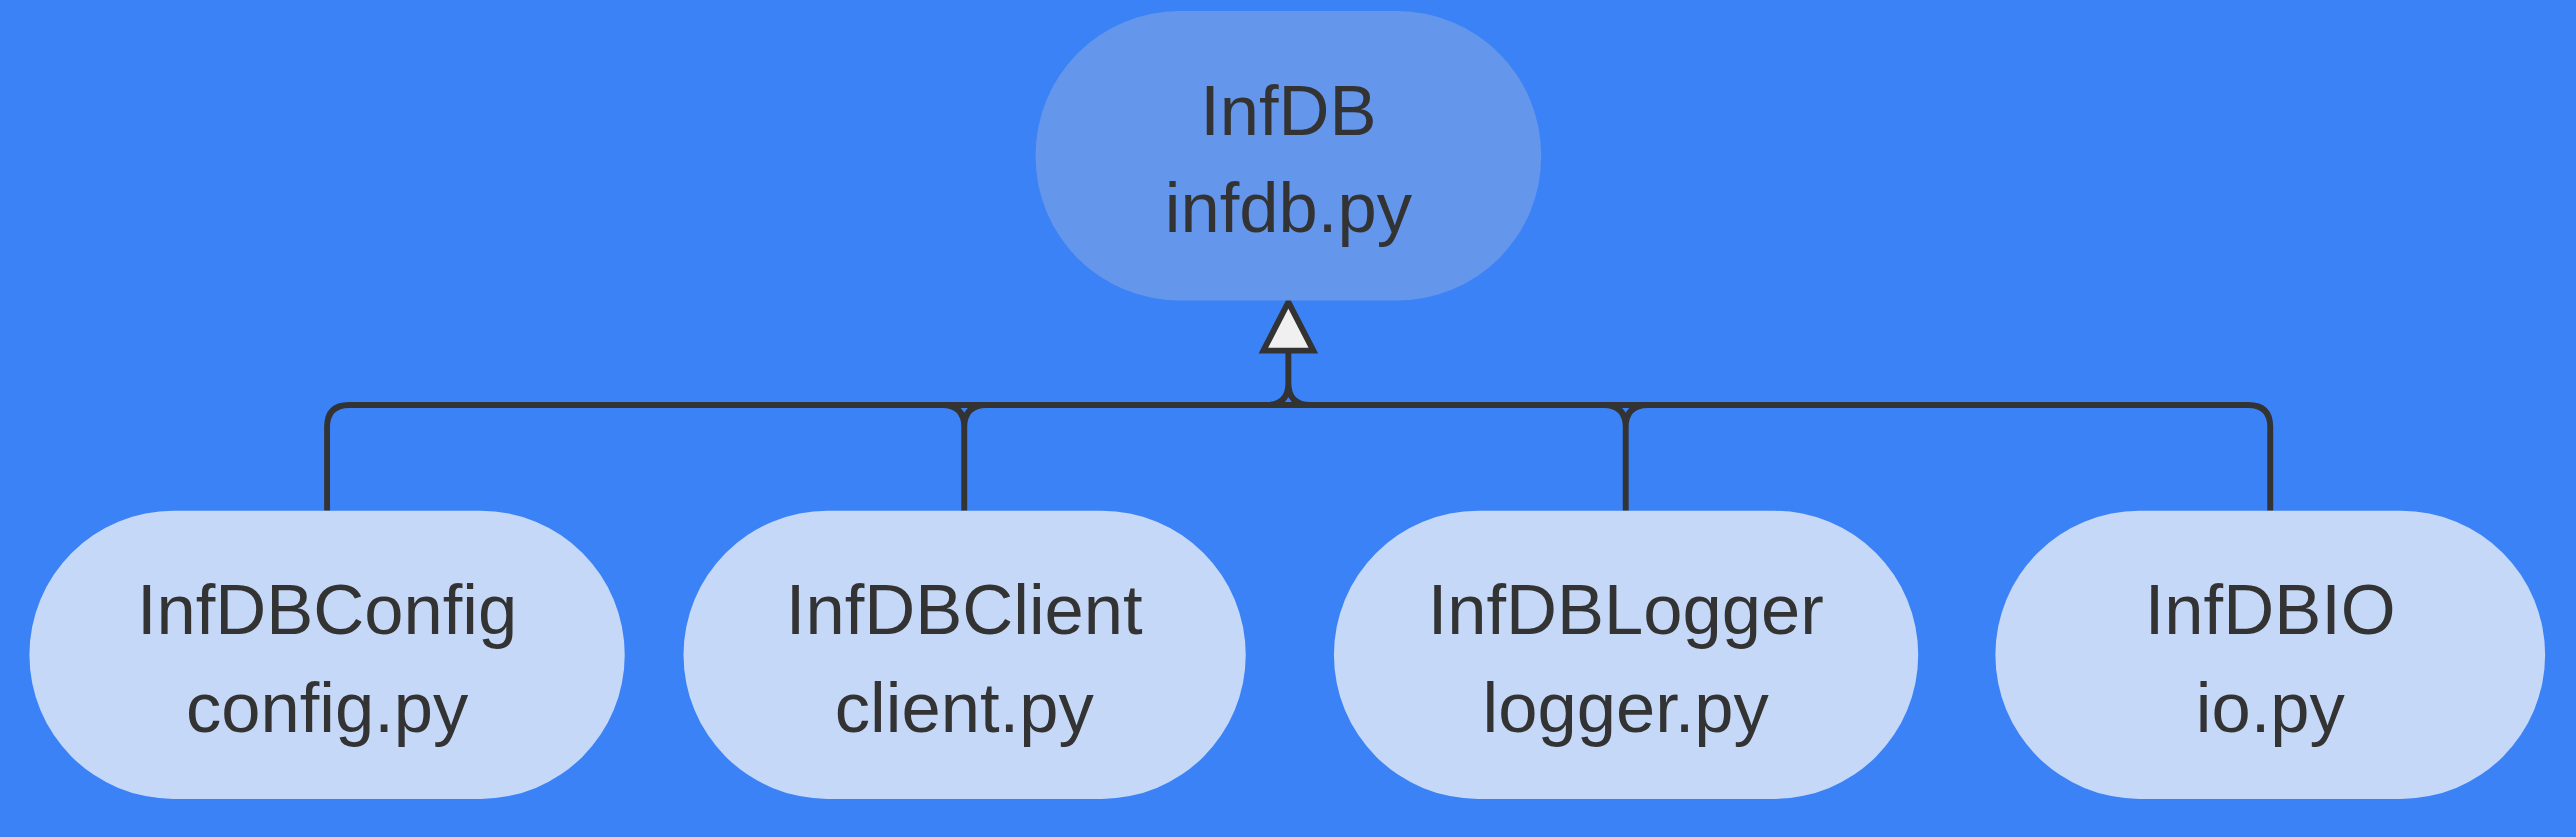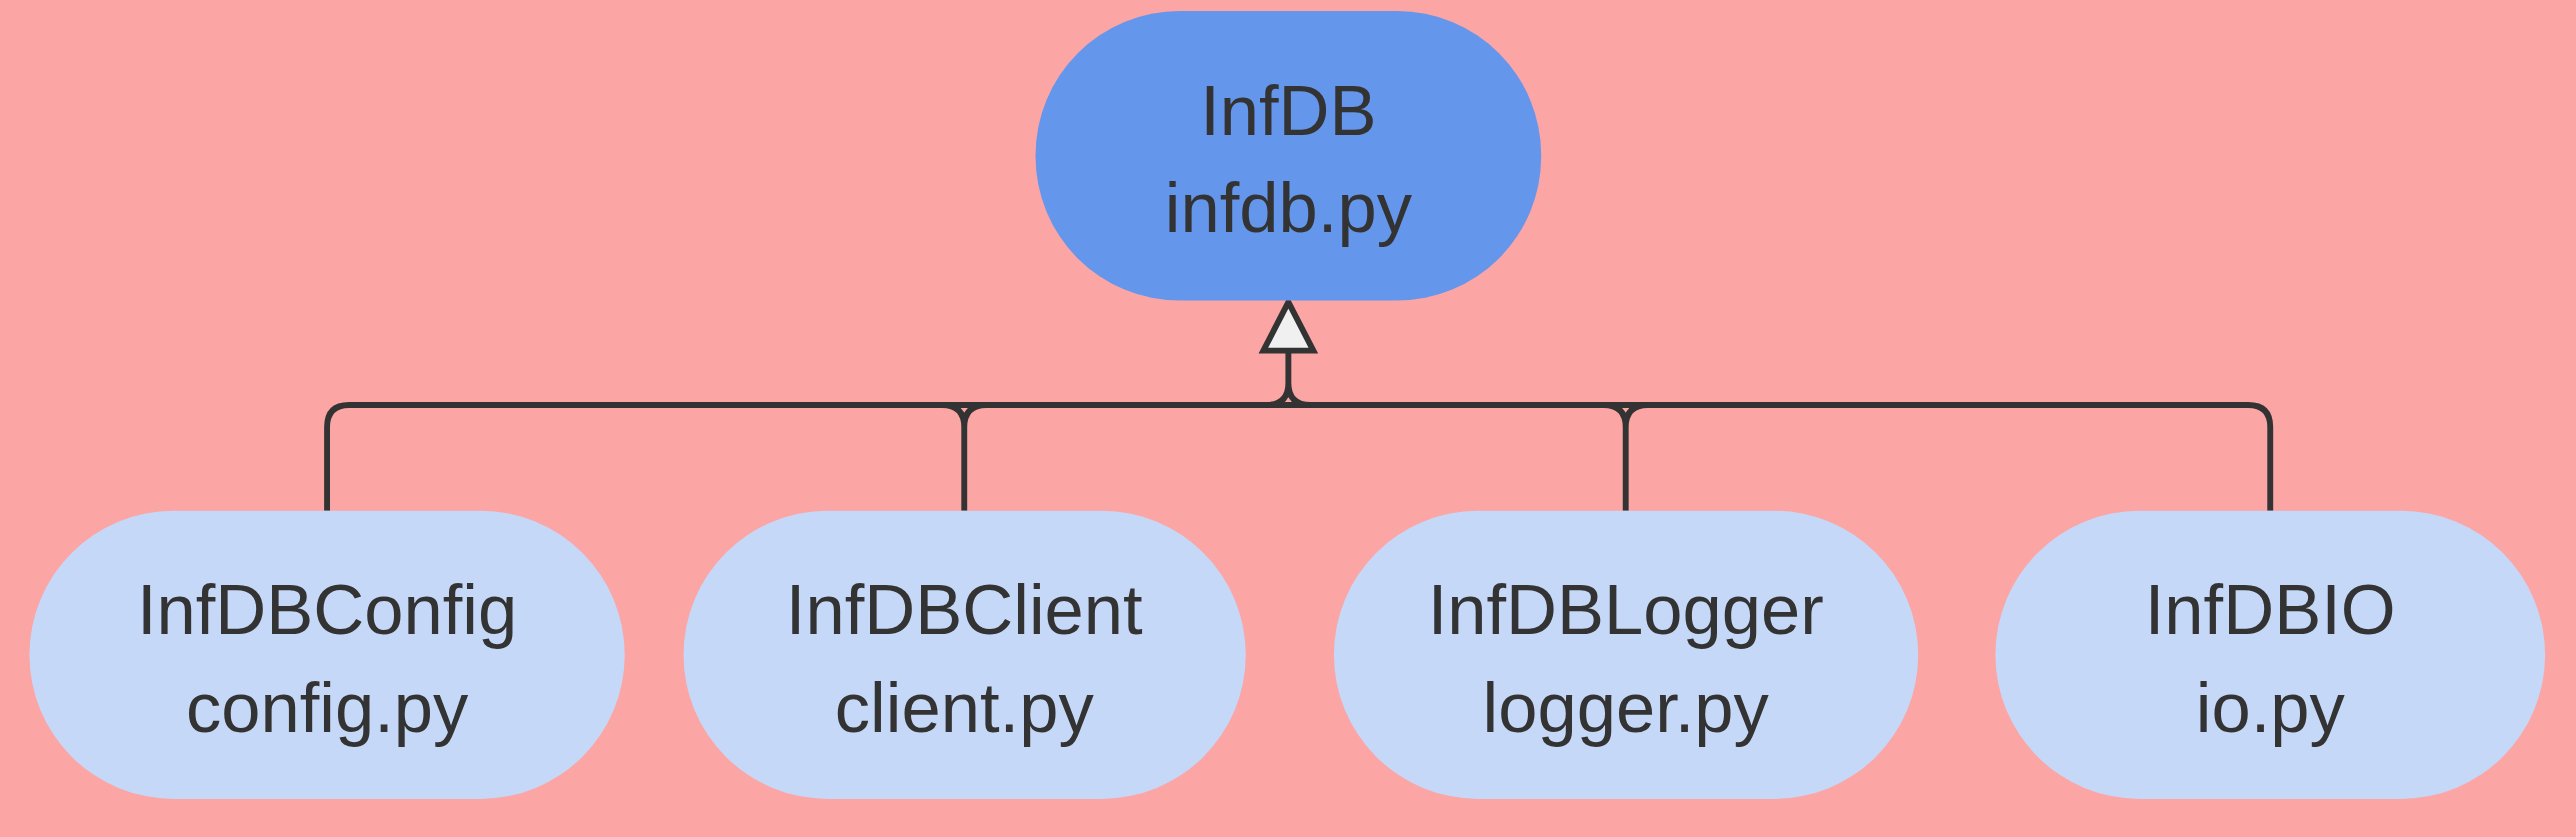--- a/index.html
+++ b/index.html
@@ -4,21 +4,21 @@
 <style>
   html, body {
     margin: 0;
     padding: 0;
     background: #ffffff;
   }
   .diagram-canvas {
     position: relative;
     width: 100%;
     aspect-ratio: 3505 / 1140;
-    background: #fca5a5;
+    background: #3b82f6;
     overflow: hidden;
   }
   svg.hierarchy {
     position: absolute;
     inset: 0;
     width: 100%;
     height: 100%;
     display: block;
   }
   .edge {

